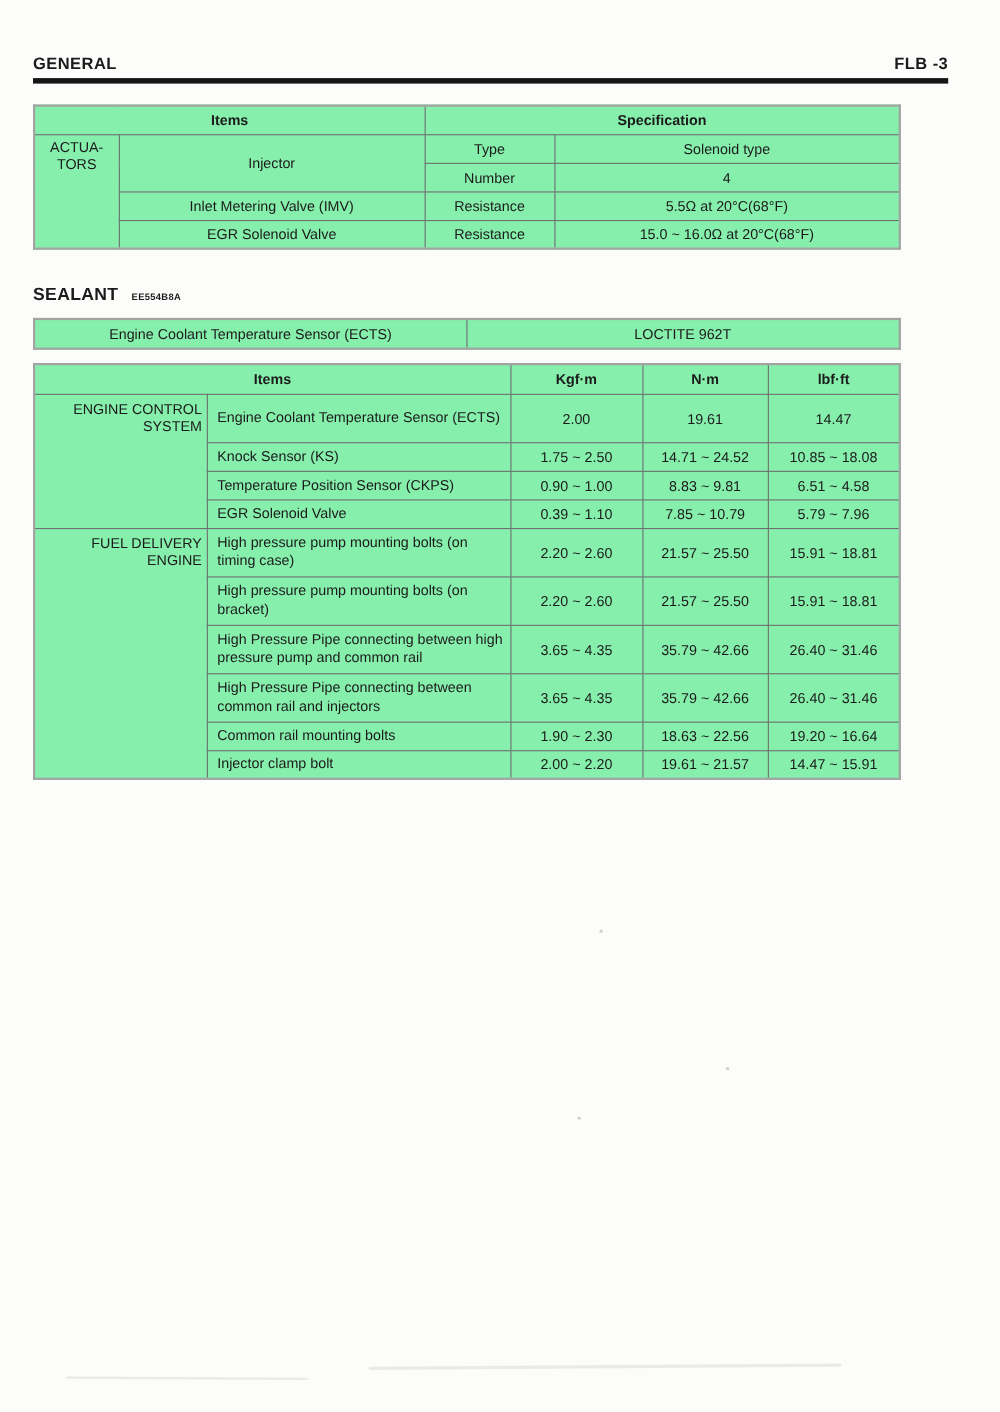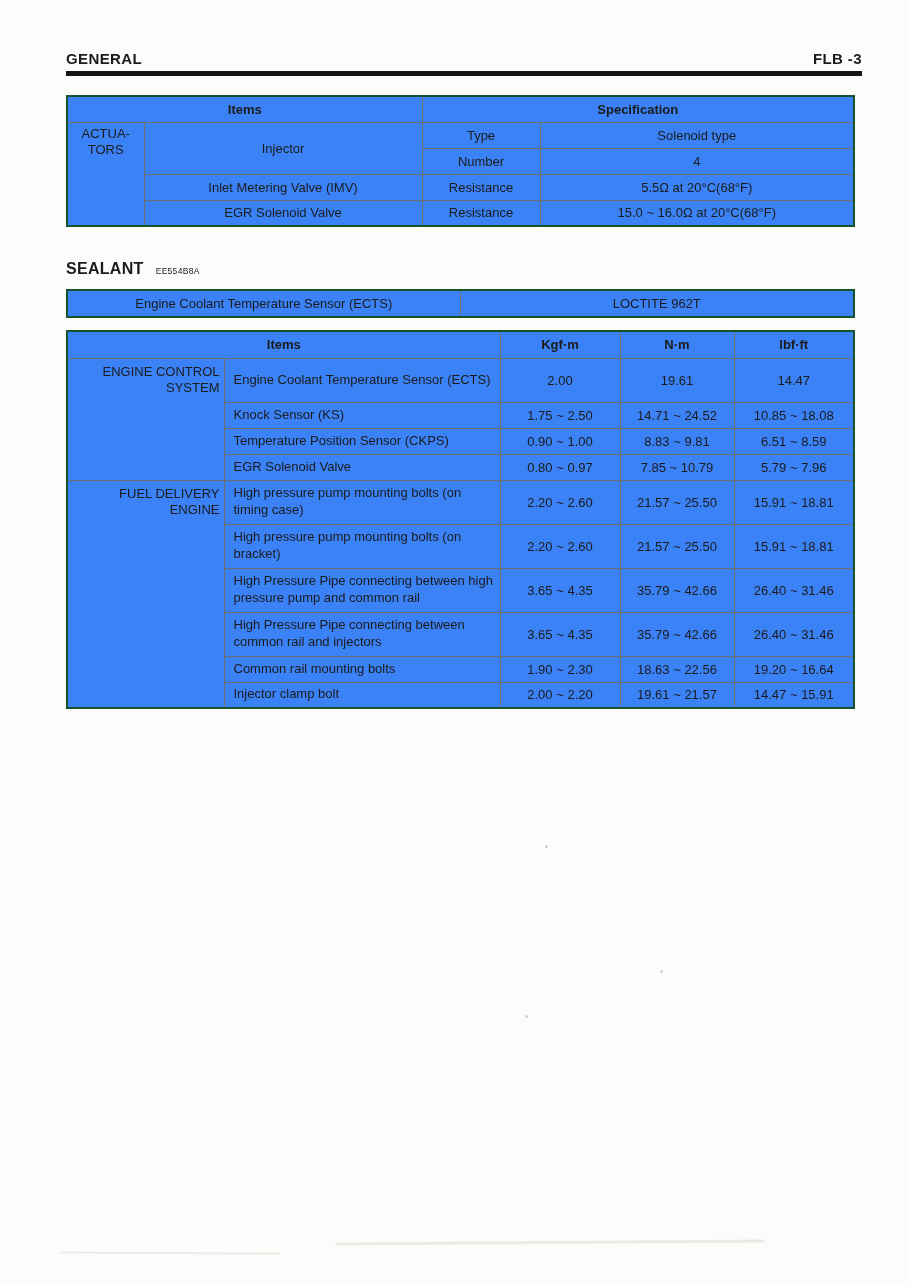--- a/index.html
+++ b/index.html
@@ -4,34 +4,34 @@
 <style>
   html,body{margin:0;padding:0}
   body{
     width:909px;height:1284px;
     background:#fcfcfb;
     font-family:"Liberation Sans","DejaVu Sans",sans-serif;
     color:#1b1b1b;
     position:relative;
     overflow:hidden;
   }
-  .page{padding:50px 47px 0 66px}
+  .page{padding:50px 47px 0 30px}
   .page-header{display:flex;justify-content:space-between;align-items:flex-end;font-weight:700;font-size:15px;letter-spacing:.4px}
   .rule{height:5px;background:#151515;margin-top:4px}
 
-  table.tbl{border-collapse:collapse;table-layout:fixed;width:787px;border:2px solid #14532d;background:#3b82f6}
+  table.tbl{border-collapse:collapse;table-layout:fixed;width:787px;border:2px solid #a3a3a3;background:#86efac}
   .tbl th,.tbl td{border:1px solid #6e6e6e;font-size:13px;text-align:center;padding:3px 6px;font-weight:400;overflow:hidden}
   .tbl th{font-weight:700}
 
   .actuators{margin-top:19px}
   .actuators tr{height:26px}
   .group-cell{vertical-align:top;padding-top:5px;line-height:1.25}
 
   .sealant-h{margin-top:33px;font-size:16px;font-weight:700;letter-spacing:.3px}
-  .sealant-h .code{font-size:8.5px;font-weight:400;margin-left:12px;letter-spacing:.3px}
+  .sealant-h .code{font-size:8.5px;font-weight:700;margin-left:12px;letter-spacing:.3px}
 
   .one-row{margin-top:11px}
   .one-row tr{height:27px}
 
   .sub-h{margin-top:24px;font-size:13.5px;font-weight:700;letter-spacing:.2px}
 
   .torq{margin-top:12px}
   .torq .item{text-align:left;padding-left:9px;line-height:1.3}
   .torq .sys{text-align:right;vertical-align:top;padding:5px 4px 0 8px;line-height:1.3}
   .h-row{height:27px}
@@ -138,25 +138,25 @@
       <tr class="r26">
         <td class="item">Knock Sensor (KS)</td>
         <td>1.75 ~ 2.50</td>
         <td>14.71 ~ 24.52</td>
         <td>10.85 ~ 18.08</td>
       </tr>
       <tr class="r26">
         <td class="item">Temperature Position Sensor (CKPS)</td>
         <td>0.90 ~ 1.00</td>
         <td>8.83 ~ 9.81</td>
-        <td>6.51 ~ 8.59</td>
+        <td>6.51 ~ 4.58</td>
       </tr>
       <tr class="r26">
         <td class="item">EGR Solenoid Valve</td>
-        <td>0.80 ~ 0.97</td>
+        <td>0.39 ~ 1.10</td>
         <td>7.85 ~ 10.79</td>
         <td>5.79 ~ 7.96</td>
       </tr>
 
       <tr class="r44">
         <td rowspan="6" class="sys">FUEL DELIVERY ENGINE</td>
         <td class="item">High pressure pump mounting bolts (on timing case)</td>
         <td>2.20 ~ 2.60</td>
         <td>21.57 ~ 25.50</td>
         <td>15.91 ~ 18.81</td>

